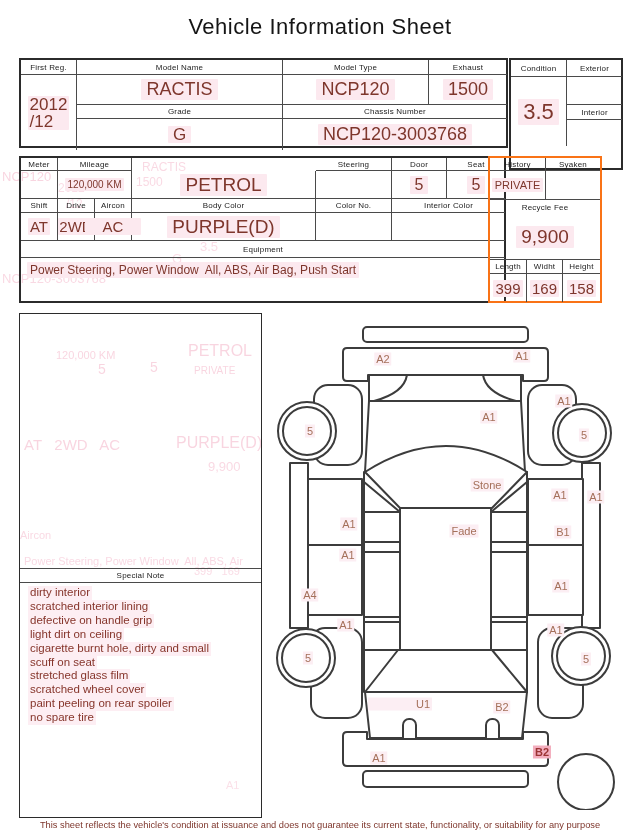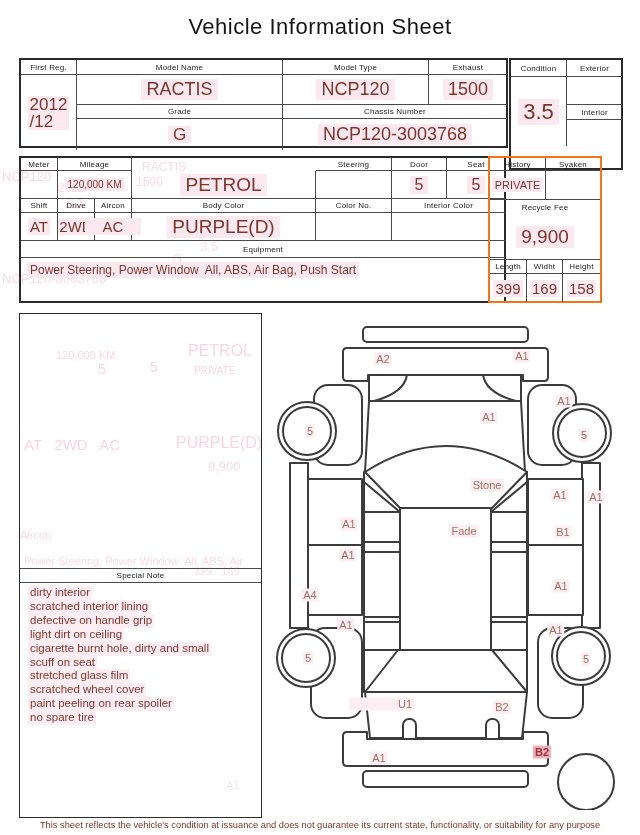--- a/index.html
+++ b/index.html
@@ -274,20 +274,20 @@
       <span class="dlabel" style="left: 79px; top: 209px;">A1</span>
       <span class="dlabel" style="left: 194px; top: 216px;">Fade</span>
       <span class="dlabel" style="left: 293px; top: 217px;">B1</span>
       <span class="dlabel" style="left: 78px; top: 240px;">A1</span>
       <span class="dlabel" style="left: 40px; top: 280px;">A4</span>
       <span class="dlabel" style="left: 291px; top: 271px;">A1</span>
       <span class="dlabel" style="left: 76px; top: 310px;">A1</span>
       <span class="dlabel" style="left: 286px; top: 315px;">A1</span>
       <span class="dlabel" style="left: 38px; top: 343px;">5</span>
       <span class="dlabel" style="left: 316px; top: 344px;">5</span>
-      <span class="dlabel" style="left: 112px; top: 389px; padding-left: 48px;">U1</span>
+      <span class="dlabel" style="left: 130px; top: 389px; padding-left: 48px;">U1</span>
       <span class="dlabel" style="left: 232px; top: 392px;">B2</span>
       <span class="dlabel" style="left: 109px; top: 443px;">A1</span>
       <span class="dlabel strong" style="left: 272px; top: 437px;">B2</span>
     </div>
 </div>
 
 <div id="disclaimer" class="abs">This sheet reflects the vehicle's condition at issuance and does not guarantee its current state, functionality, or suitability for any purpose</div>
 
 </body></html>

